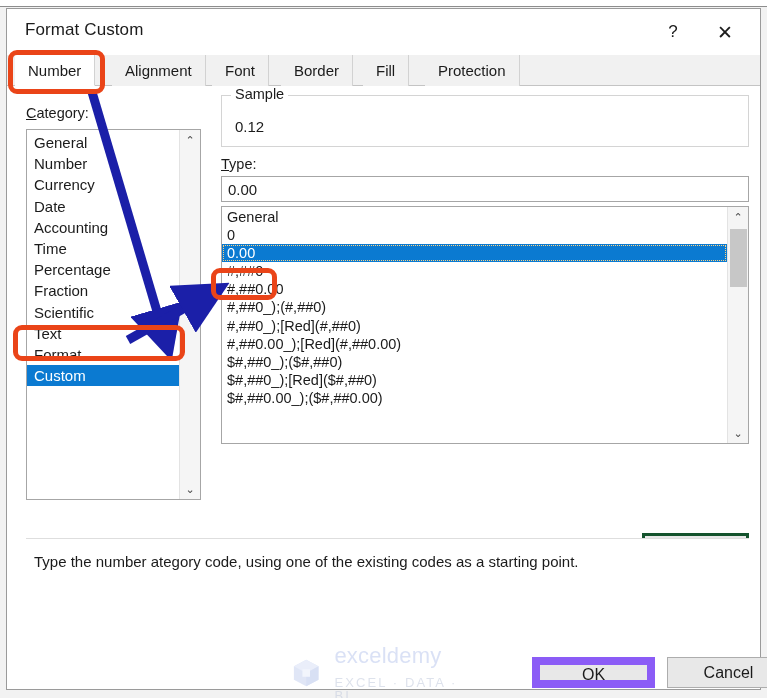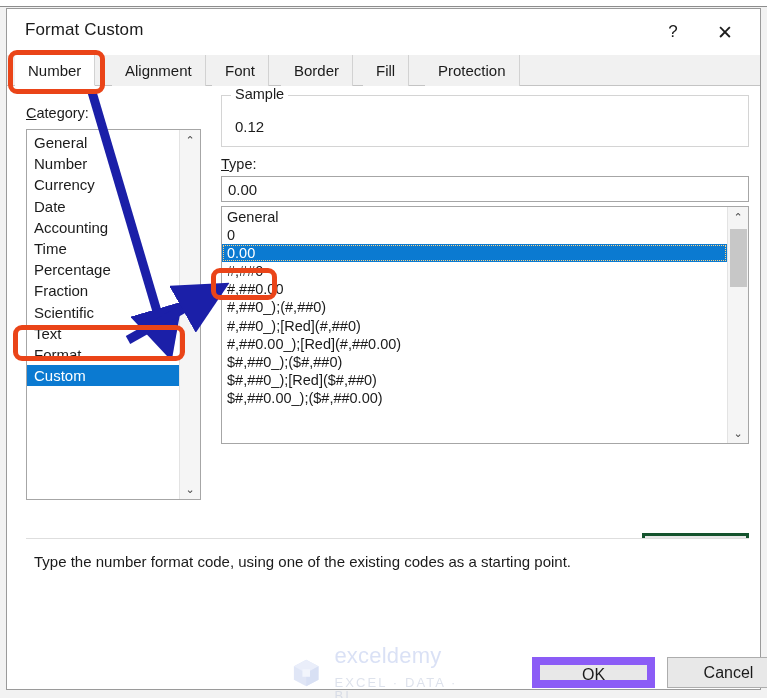--- a/index.html
+++ b/index.html
@@ -447,21 +447,21 @@
       <div class="vscroll">
         <div class="arrow up">⌃</div>
         <div class="thumb" style="top:22px; height:58px;"></div>
         <div class="arrow down">⌄</div>
       </div>
     </div>
 
     <button class="delete-btn" disabled="">Delete</button>
 
     <div class="help-panel">
-      <div class="help-text">Type the number format code, using one of the existing codes as a starting point.</div>
+      <div class="help-text">Type the number ategory code, using one of the existing codes as a starting point.</div>
     </div>
   </div>
 
   <div class="watermark">
     <svg width="30" height="32" viewBox="0 0 30 32">
       <polygon points="15,2 28,9 28,23 15,30 2,23 2,9" fill="#c8d3f0"></polygon>
       <polygon points="15,2 28,9 15,16 2,9" fill="#d9e1f7"></polygon>
       <polygon points="15,16 28,9 28,23 15,30" fill="#bac8ec"></polygon>
       <rect x="11" y="12" width="8" height="8" fill="#e8edfb"></rect>
     </svg>

